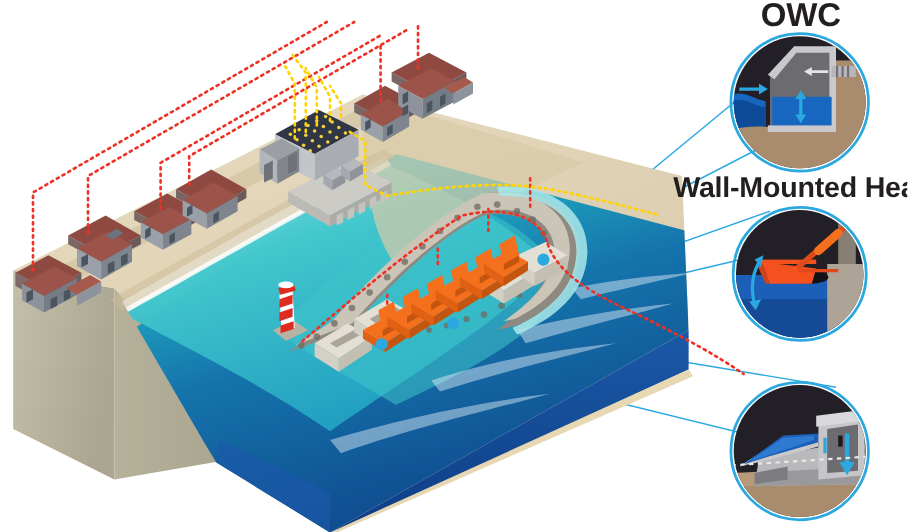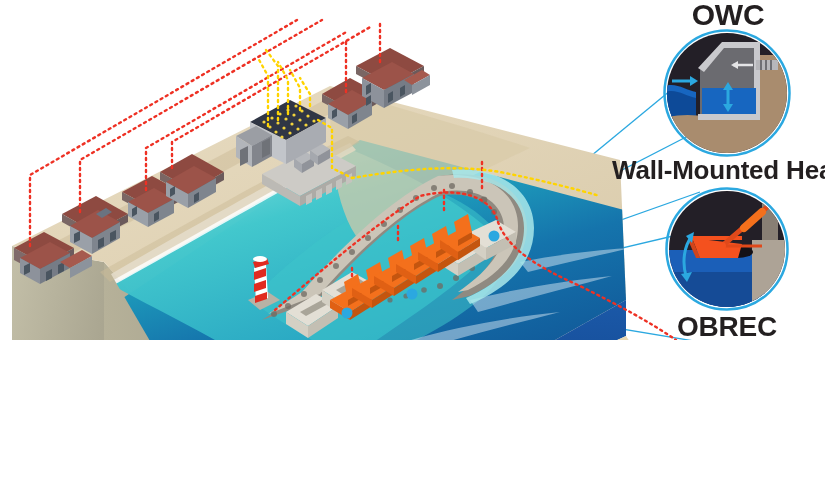--- a/index.html
+++ b/index.html
@@ -1,18 +1,18 @@
 <!DOCTYPE html>
 <html><head>
 <meta charset="utf-8">
 <title>Coastal Wave Energy Infographic</title>
 <style>
   html,body{margin:0;padding:0;background:#ffffff;}
   body{font-family:"Liberation Sans",sans-serif;}
-  #stage{position:relative;width:825px;height:340px;background:#ffffff;overflow:hidden;}
+  #stage{position:relative;width:825px;height:484px;background:#ffffff;overflow:hidden;}
   #scene{position:absolute;inset:0;width:825px;height:484px;}
   .callout-title{
     position:absolute;
     font-family:"Liberation Sans",sans-serif;
     font-weight:bold;
     color:#231f20;
     white-space:nowrap;
     letter-spacing:-0.2px;
   }
   #t-owc{left:665px;top:-2px;width:126px;text-align:center;font-size:30px;}
@@ -514,15 +514,14 @@
 
         <line x1="665" y1="423" x2="791" y2="415" stroke="#e8e8e8" stroke-width="2" stroke-dasharray="4 4"></line>
 
         <polygon points="686,430 716,424 716,436 686,440" fill="#7c7c80"></polygon>
       </g>
     </g>
   </svg>
 
   <div class="callout-title" id="t-owc">OWC</div>
   <div class="callout-title" id="t-heave">Wall-Mounted Heave</div>
-  <div class="callout-title" id="t-obrec">OBREC</div>
 
 </div>
 
 </body></html>

